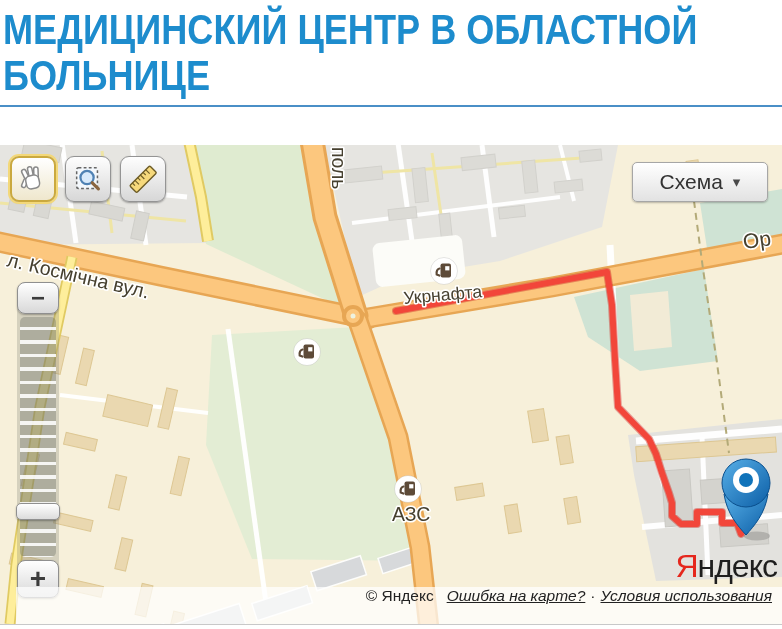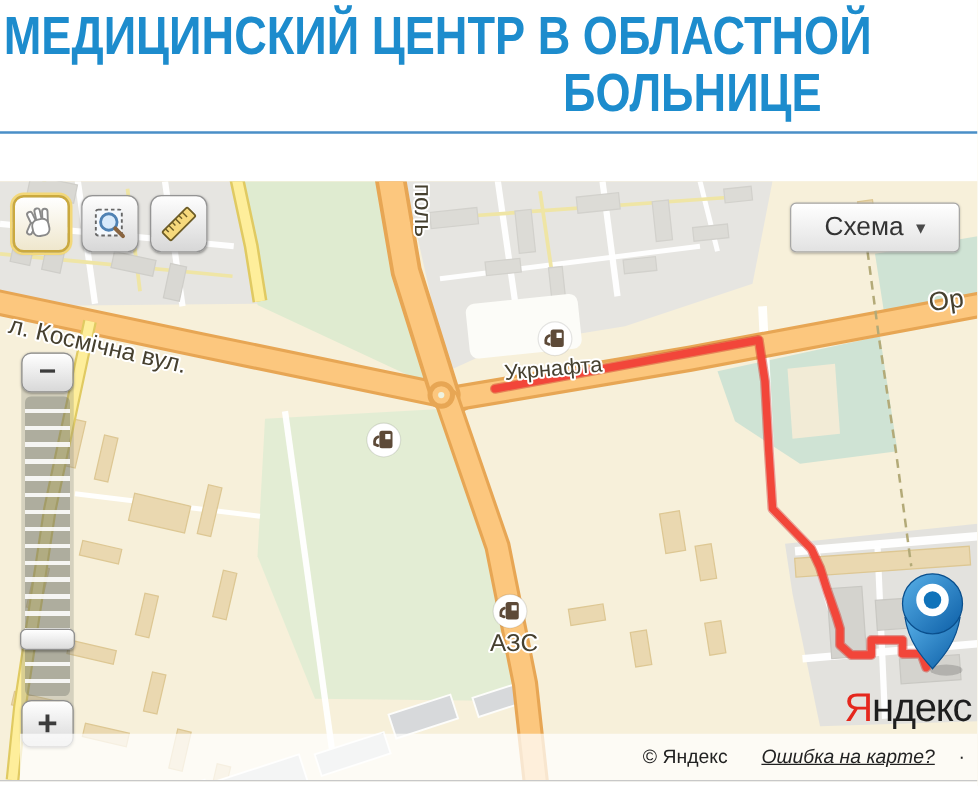--- a/index.html
+++ b/index.html
@@ -1,20 +1,20 @@
 <!DOCTYPE html>
 <html><head>
 <meta charset="utf-8">
 <style>
   html,body{margin:0;padding:0;background:#fff;}
   body{width:782px;height:629px;overflow:hidden;font-family:"Liberation Sans",sans-serif;}
   .page{width:782px;position:relative;}
 
   
-  h1{margin:6px 0 0 3px;font-weight:700;color:#1d8ccd;font-size:43px;line-height:46px;text-align:right;}
+  h1{margin:6px 0 0 3px;font-weight:700;color:#1d8ccd;font-size:43px;line-height:46px;}
   h1 .tl{transform:scaleX(0.84);transform-origin:0 50%;white-space:nowrap;}
   hr.divider{border:0;border-top:2px solid #4a8fc7;margin:7px 0 0 0;}
 
   
   .map{position:relative;width:782px;height:479px;margin-top:38px;
        border-bottom:1px solid #c8c8c8;overflow:hidden;background:#f7f0da;}
   .mapsvg{position:absolute;left:0;top:0;}
   .ml{font-family:"Liberation Sans",sans-serif;font-size:17.5px;fill:#46402f;
       stroke:#ffffff;stroke-width:3.2px;paint-order:stroke;stroke-linejoin:round;}
   .ml-lg{font-size:19.5px;}
@@ -49,21 +49,21 @@
         background-image:repeating-linear-gradient(to bottom,rgba(0,0,0,0) 0 10px,rgba(255,255,255,0.88) 10px 13.5px);}
   .zhandle{position:absolute;left:-4px;top:186px;width:42px;height:15px;border-radius:5px;
         border:1px solid #909090;background:linear-gradient(#ffffff,#dcdcdc);
         box-shadow:0 1px 2px rgba(0,0,0,.3);cursor:grab;}
 
   
   .ylogo{position:absolute;right:5px;bottom:39px;font-size:32px;letter-spacing:-1px;
         color:#1e1e1e;cursor:pointer;}
   .ylogo .ya{color:#e5271d;}
   .attr{position:absolute;left:16px;right:0;bottom:0;height:37px;background:rgba(255,255,255,0.72);
-        display:flex;align-items:center;justify-content:flex-end;padding-right:10px;gap:19px;
+        display:flex;justify-content:flex-end;padding-right:10px;gap:5px;
         font-size:15.5px;color:#222;}
   .attr a{color:#222;text-decoration:underline;cursor:pointer;font-style:italic;}
   .attr .cp{margin-right:8px;}
 </style>
 </head>
 <body>
 
 <div class="page">
 
   <h1>
@@ -279,16 +279,17 @@
       </div>
       <button class="zbtn zplus"><span>+</span></button>
     </div>
 
     <div class="ylogo"><span class="ya">Я</span><span>ндекс</span></div>
 
     <div class="attr">
       <span class="cp">© Яндекс</span>
       <a>Ошибка на карте?</a>
       <span>·</span>
+      <a>Условия использования</a>
     </div>
 
   </div>
 </div>
 
 </body></html>

